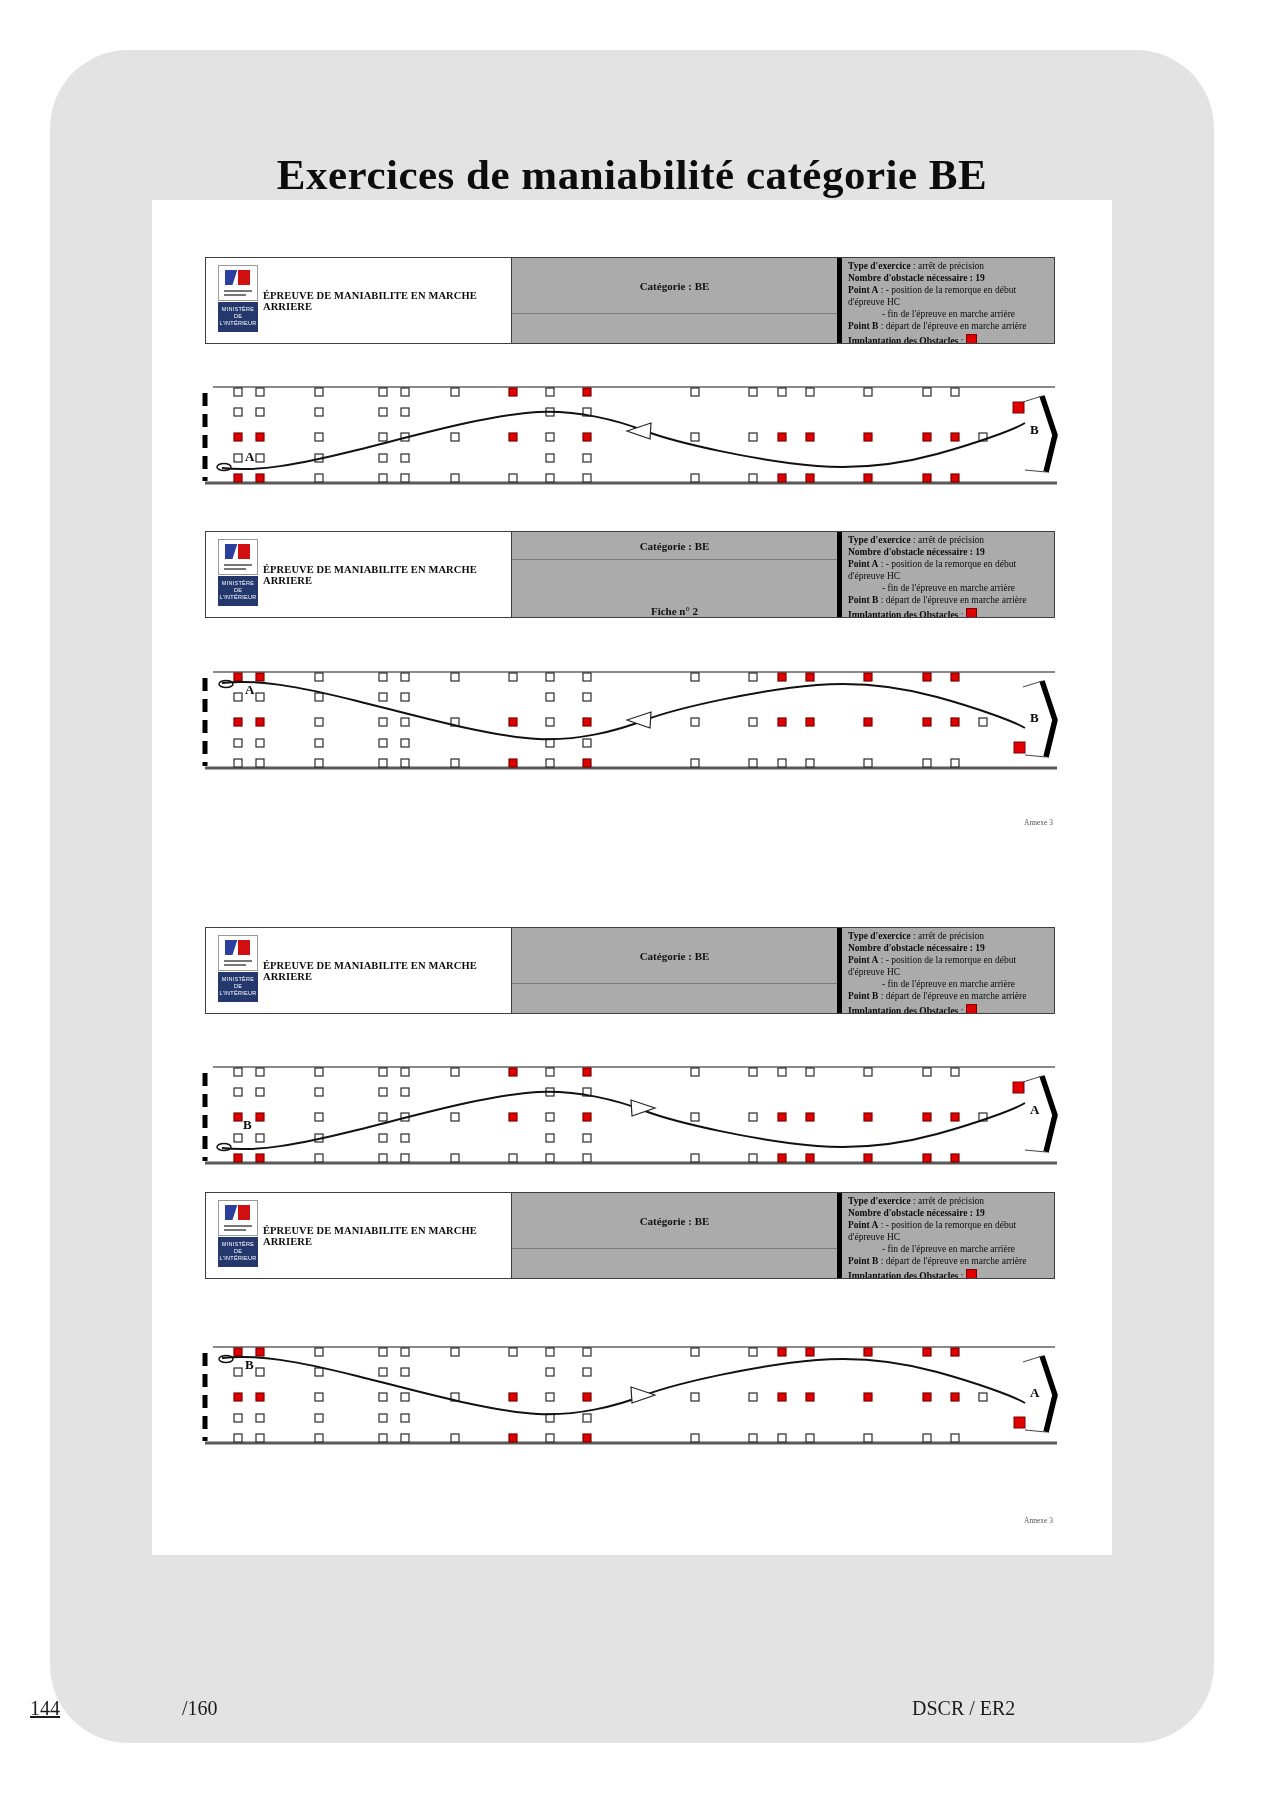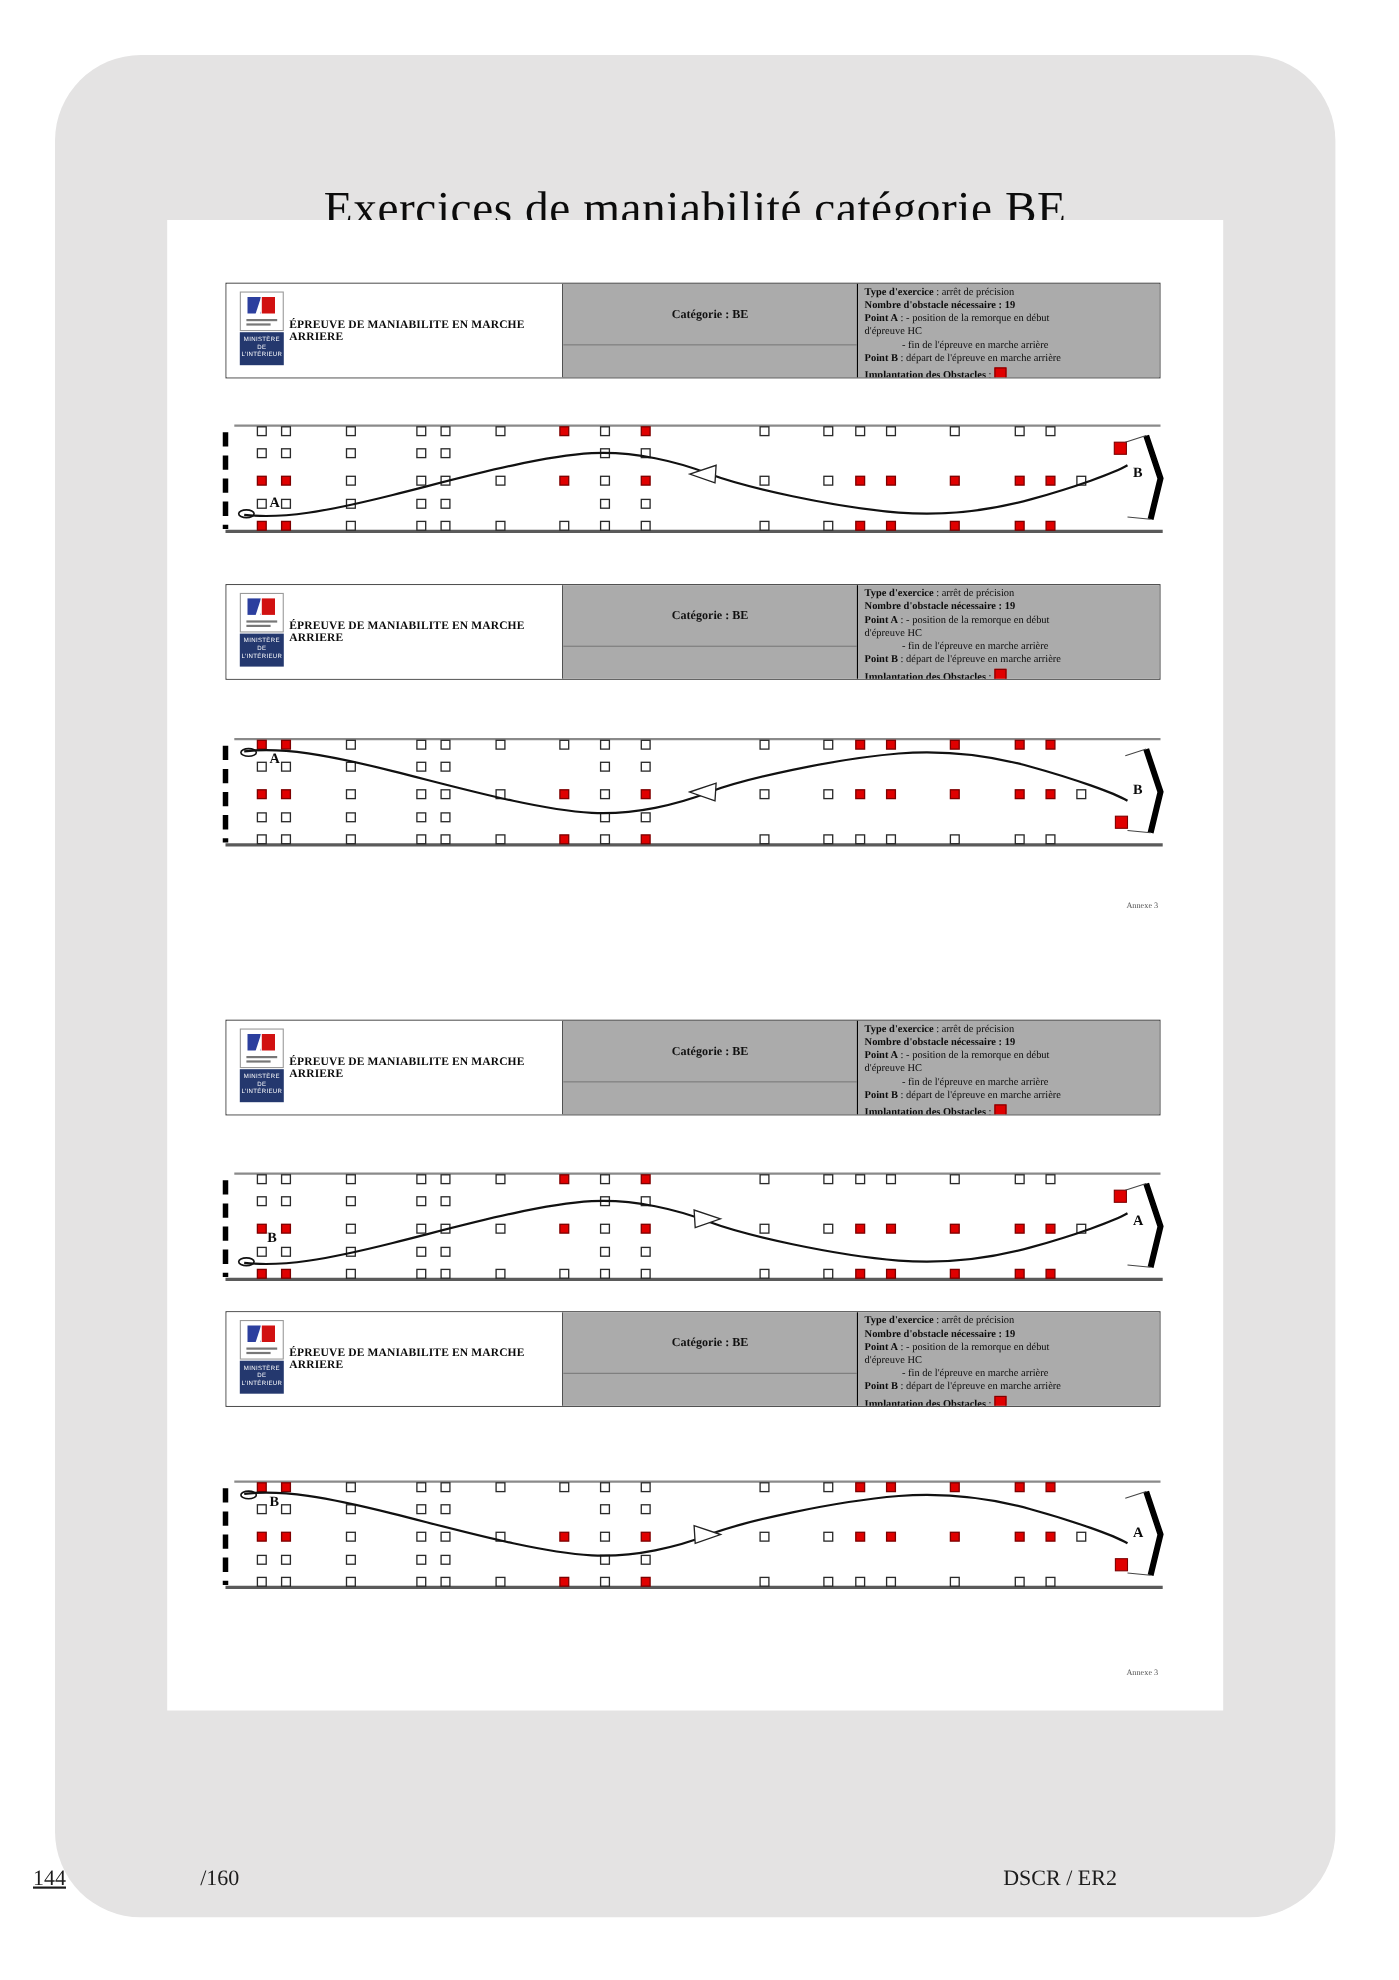--- a/index.html
+++ b/index.html
@@ -1,28 +1,28 @@
 <!DOCTYPE html>
 <html><head>
 <meta charset="utf-8">
 <style>
   html,body{margin:0;padding:0;background:#fff;}
   .canvas{position:relative;width:1272px;height:1800px;background:#ffffff;
           font-family:"Liberation Serif","DejaVu Serif",serif;overflow:hidden;}
   .card{position:absolute;left:50px;top:50px;width:1164px;height:1693px;
         background:#e4e3e3;border-radius:78px;}
-  .doc-title{position:absolute;left:0;right:0;top:100px;margin:16px;text-align:center;
-             font-size:43px;font-weight:normal;color:#0c0c0c;letter-spacing:.5px;}
+  .doc-title{position:absolute;left:0;right:0;top:100px;margin:0;text-align:center;
+             font-size:43px;font-weight:bold;color:#0c0c0c;letter-spacing:.5px;}
   .sheet{position:absolute;left:102px;top:150px;width:960px;height:1355px;background:#ffffff;}
 
   
   .fiche-header{position:absolute;left:53px;width:850px;height:87px;display:flex;
                 border:1.5px solid #3f3f3f;box-sizing:border-box;background:#fff;font-size:10px;}
   .hcol1{width:306px;position:relative;background:#fff;border-right:1px solid #3f3f3f;box-sizing:border-box;}
-  .hcol2{width:268px;background:#ababab;border-right:1px solid #000000;box-sizing:border-box;
+  .hcol2{width:330px;background:#ababab;border-right:5px solid #000000;box-sizing:border-box;
          display:flex;flex-direction:column;gap:45px;}
   .hcat{height:55px;border-bottom:1px solid #7b7b7b;display:flex;align-items:center;
         justify-content:center;font-weight:bold;font-size:11px;color:#111;}
   .hfiche{flex:1;display:flex;align-items:center;justify-content:center;font-weight:bold;
           font-size:11px;color:#111;}
   .hcol3{flex:1;background:#ababab;box-sizing:border-box;padding:3px 18px 0 6px;
          font-size:9.5px;line-height:11.9px;color:#0b0b0b;overflow:hidden;white-space:nowrap;}
   .hcol3 .iline b{font-weight:bold;}
   .hcol3 .iline.last{margin-top:2px;}
   .red-sq{display:inline-block;width:9px;height:9px;background:#e00000;border:1px solid #7d0000;
@@ -175,20 +175,21 @@
                 <div class="fr"></div>
                 <div class="m1"></div>
                 <div class="m2"></div>
               </div>
               <div class="logo-navy">MINISTÈRE<br>DE<br>L'INTÉRIEUR</div>
             </div>
             <div class="hcol1-title">ÉPREUVE DE MANIABILITE EN MARCHE ARRIERE</div>
           </div>
           <div class="hcol2">
             <div class="hcat">Catégorie : BE</div>
+            <div class="hfiche">Fiche n° 2</div>
           </div>
           <div class="hcol3">
             <div class="iline"><b>Type d'exercice</b><span> : arrêt de précision</span></div>
             <div class="iline"><b>Nombre d'obstacle nécessaire</b><b> : 19</b></div>
             <div class="iline"><b>Point A</b><span> : - position de la remorque en début</span></div>
             <div class="iline"><span>d'épreuve HC</span></div>
             <div class="iline" style="padding-left: 34px;"><span>- fin de l'épreuve en marche arrière</span></div>
             <div class="iline"><b>Point B</b><span> : départ de l'épreuve en marche arrière</span></div>
             <div class="iline last"><b>Implantation des Obstacles</b><span> : </span><span class="red-sq"></span></div>
           </div>

